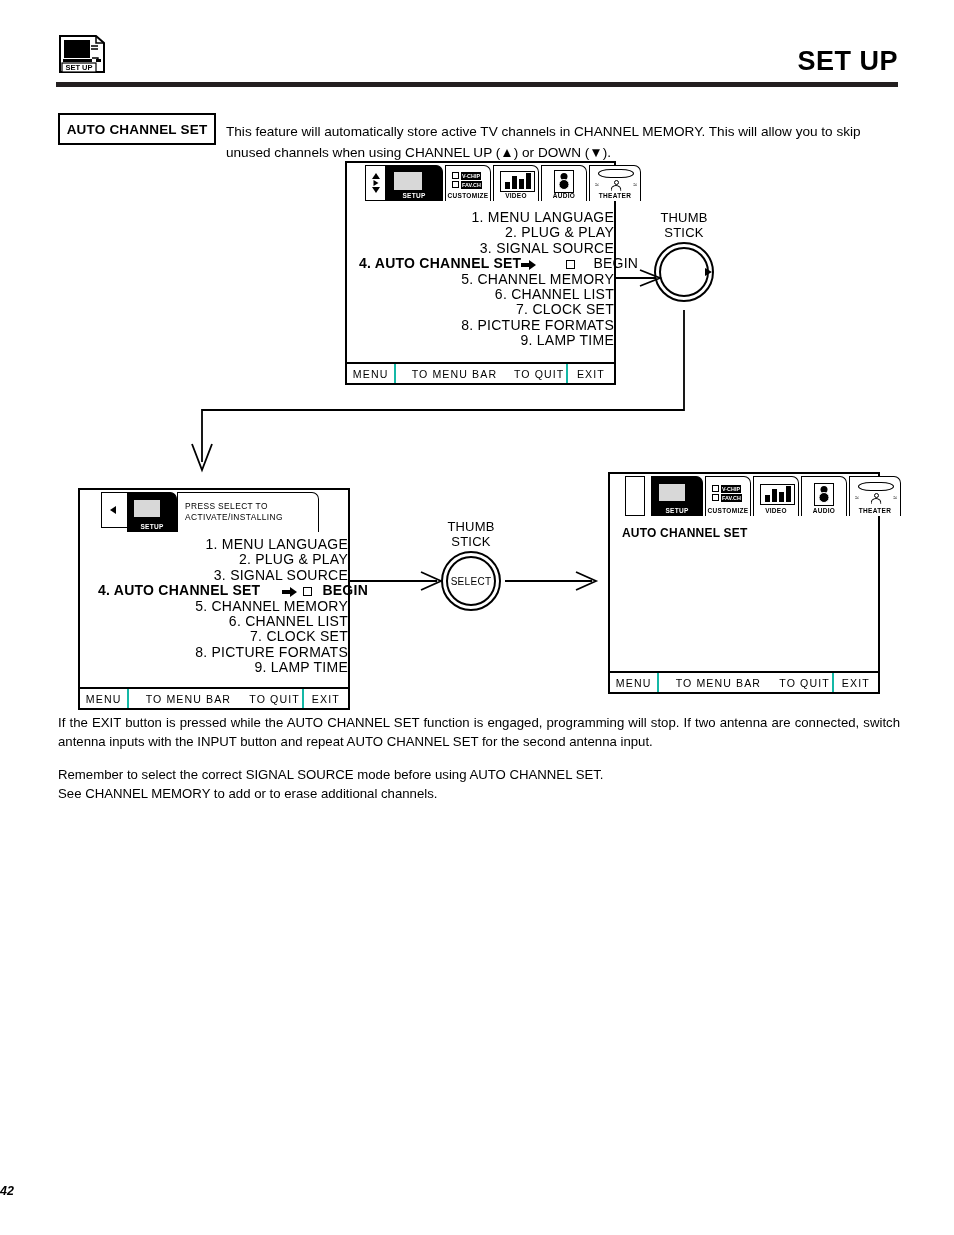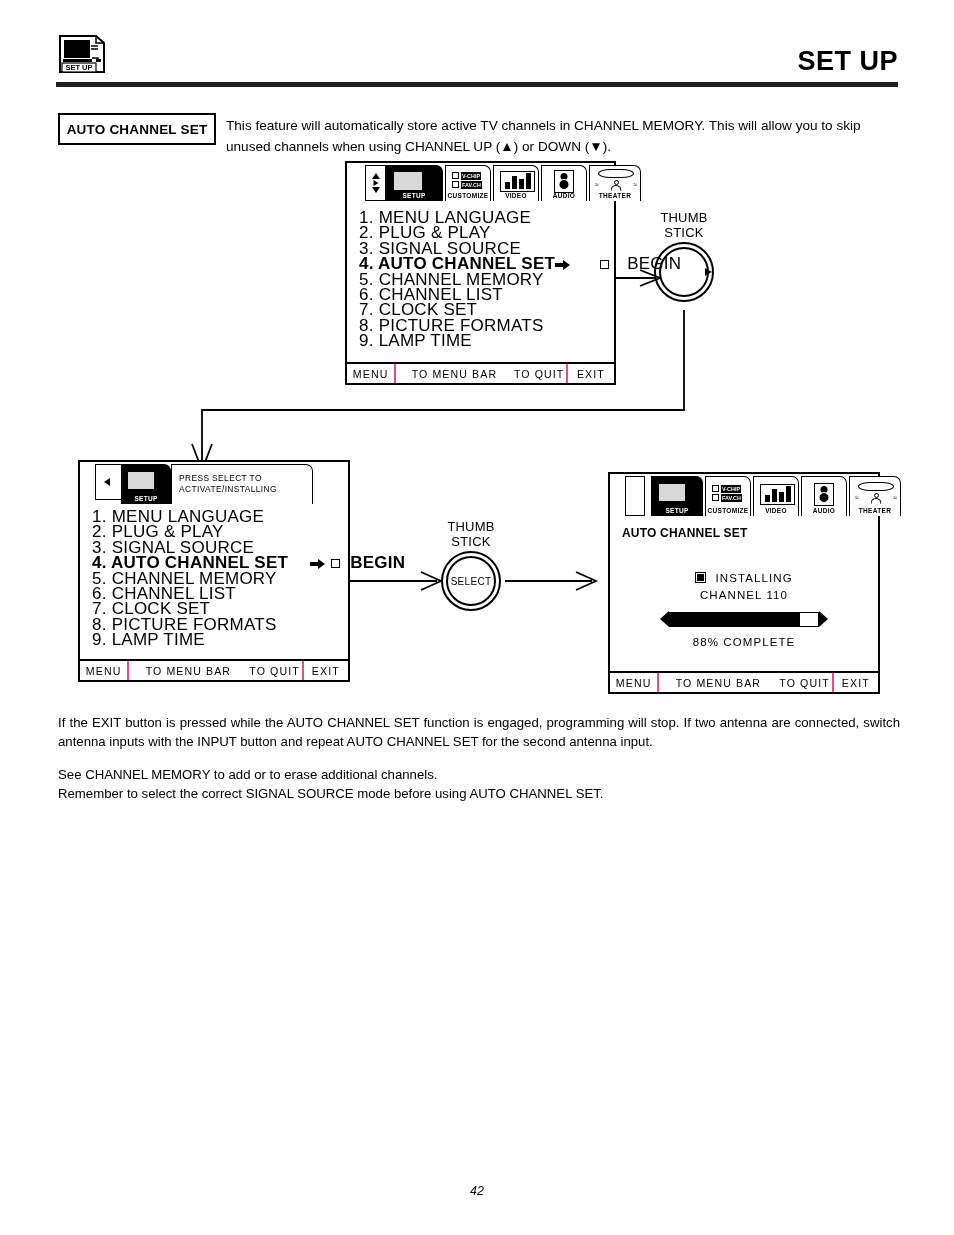--- a/index.html
+++ b/index.html
@@ -42,21 +42,21 @@
     left: 58px; top: 113px;
     width: 158px; height: 32px;
     border: 2px solid #000;
     box-sizing: border-box;
     display: flex; align-items: center; justify-content: center;
     font-size: 13.5px; font-weight: bold;
     letter-spacing: 0.2px;
   }
   #intro-text {
     position: absolute;
-    left: 226px; top: 115px;
+    left: 226px; top: 121px;
     width: 675px;
     font-size: 13.6px;
     line-height: 21px;
   }
 
   
   .osd {
     position: absolute;
     border: 2px solid #000;
     box-sizing: border-box;
@@ -168,38 +168,39 @@
   .gl-the { position:absolute; left:4px; top:3px; width:44px; height:24px; }
   .gl-the .scr { position:absolute; left:4px; top:0; width:36px; height:9px; border:1.5px solid #000; border-radius:50%/70%; box-sizing:border-box; background:#fff;}
   .gl-the .pers { position:absolute; left:50%; top:11px; transform:translateX(-50%); width:11px; height:11px; }
   .gl-the .pers .h { position:absolute; left:50%; top:0; transform:translateX(-50%); width:5px; height:5px; border-radius:50%; border:1.3px solid #000; box-sizing:border-box;}
   .gl-the .pers .b { position:absolute; left:0; top:5px; width:11px; height:6px; border:1.3px solid #000; border-bottom:none; border-radius:6px 6px 0 0; box-sizing:border-box;}
   .gl-the .wv { position:absolute; top:12px; font-size:7px; }
 
   .osd-list {
     position: relative;
     padding: 9px 0 0 12px;
-    font-size: 17px;
+    font-size: 14px;
     line-height: 15.4px;
     letter-spacing: 0.25px;
+    text-align: right;
   }
   .osd-list .it { white-space: nowrap; }
   .osd-list .it.active { font-weight: bold; }
   .osd-bottom {
     position: absolute;
     left: 0; right: 0; bottom: 0;
     height: 19px;
     border-top: 2px solid #000;
     display: flex;
     align-items: center;
     font-size: 10.6px;
     letter-spacing: 1.1px;
   }
   .osd-bottom span { display:flex; align-items:center; justify-content:center; height:100%; }
-  .osd-bottom .sep { border-right: 2px solid #ec4899; }
+  .osd-bottom .sep { border-right: 2px solid #14b8a6; }
 
   
   .rt-arrow {
     display: inline-block;
     position: relative;
     width: 15px; height: 9px;
     vertical-align: middle;
   }
   .rt-arrow:before {
     content:""; position:absolute; left:0; top:3px; width:8px; height:4px; background:#000;
@@ -258,21 +259,21 @@
   #note1 {
     position:absolute; left:58px; top:713px; width:842px;
     font-size:13.2px; line-height:19px; text-align: justify;
   }
   #note2 {
     position:absolute; left:58px; top:765px; width:842px;
     font-size:13.2px; line-height:19px;
   }
   #page-num {
     position:absolute; left:0; right:0; top:1184px;
-    text-align:center; font-size:12.5px; font-style: italic;
+    text-align:left; font-size:12.5px; font-style: italic; font-weight: bold;
   }
 
   
   .pr-head { text-align:center; font-size:11.5px; letter-spacing:1.1px; line-height:17px; }
   .pr-bar-row { display:flex; align-items:center; justify-content:center; margin-top:7px; }
   .pr-tri-l { width:0;height:0;border-top:8px solid transparent;border-bottom:8px solid transparent;border-right:9px solid #000; }
   .pr-tri-r { width:0;height:0;border-top:8px solid transparent;border-bottom:8px solid transparent;border-left:9px solid #000; }
   .pr-track { width:150px; height:15px; border:1.5px solid #000; box-sizing:border-box; background:#fff; position:relative; }
   .pr-fill { position:absolute; left:0; top:0; bottom:0; background:#000; }
   .pr-pct { text-align:center; font-size:11.5px; letter-spacing:1.1px; margin-top:9px; }
@@ -400,21 +401,21 @@
 <div class="circle-wrap" style="left:627px; top:210px; width:114px;">
   <div class="circ-label">THUMB
 STICK</div>
   <div class="circ">
     <div class="outer"></div>
     <div class="inner"></div>
     <div class="spin-ar"></div>
   </div>
 </div>
 
-<div class="osd" id="panel2" style="left:78px; top:460px; width:272px; height:222px;">
+<div class="osd" id="panel2" style="left:78px; top:488px; width:272px; height:222px;padding-left:6px;">
 
   <div class="osd-tabs" style="height:42px;">
     <div class="leftarrow-cell" style="left:15px;">
       <div class="la"></div>
     </div>
     <div class="tab sel" style="left:41px; width:50px; top:2px; height:40px;">
       <div class="glyph-screen" style="left:5px; top:6px; width:28px; height:19px;"></div>
       <div class="tab-lab">SETUP</div>
     </div>
     <div class="tab" style="left:91px; width:142px; top:2px; height:40px;">
@@ -503,47 +504,28 @@
           </div>
         <div class="wv" style="left:1px">≈</div>
         <div class="wv" style="right:1px">≈</div>
       </div>
       <div class="tab-lab">THEATER</div>
     </div>
   </div>
 
   <div class="osd-title">AUTO CHANNEL SET</div>
 
-  <div style="margin-top:30px;">
-    <div class="pr-head">
-      <span style="display:inline-block;width:11px;height:11px;border:1.5px solid #000;box-sizing:border-box;position:relative;vertical-align:-1px;">
-        <span style="position:absolute;left:1px;top:1px;right:1px;bottom:1px;background:#000;"></span>
-      </span>
-      <span style="margin-left:5px">INSTALLING</span>
-    </div>
-    <div class="pr-head">CHANNEL 110</div>
-
-    <div class="pr-bar-row">
-      <div class="pr-tri-l"></div>
-      <div class="pr-track">
-        <div class="pr-fill" id="pr-fill" style="width: 88%;"></div>
-      </div>
-      <div class="pr-tri-r"></div>
-    </div>
-
-    <div class="pr-pct">88% COMPLETE</div>
-  </div>
 
   <div class="osd-bottom">
     <span class="sep" style="width:48px">MENU</span>
     <span style="width:120px">TO MENU BAR</span>
     <span class="sep" style="width:55px">TO QUIT</span>
     <span style="width:45px">EXIT</span>
   </div>
 </div>
 
 <div id="note1">If the EXIT button is pressed while the AUTO CHANNEL SET function is engaged, programming will stop.  If two antenna are connected, switch antenna inputs with the INPUT button and repeat AUTO CHANNEL SET for the second antenna input.</div>
 <div id="note2">
+  <div>Remember to select the correct SIGNAL SOURCE mode before using AUTO CHANNEL SET.</div>
   <div>See CHANNEL MEMORY to add or to erase additional channels.</div>
-  <div>Remember to select the correct SIGNAL SOURCE mode before using AUTO CHANNEL SET.</div>
 </div>
 
 <div id="page-num">42</div>
 
 </body></html>

